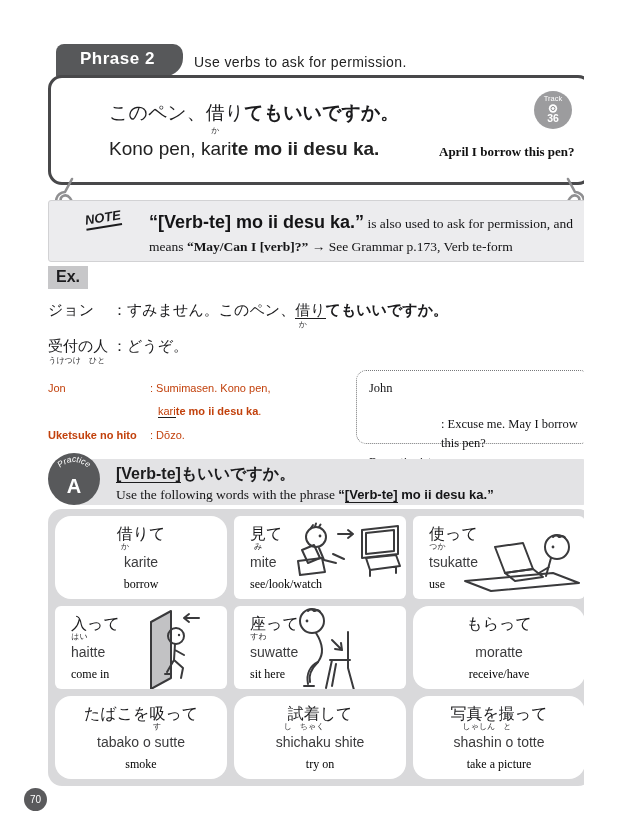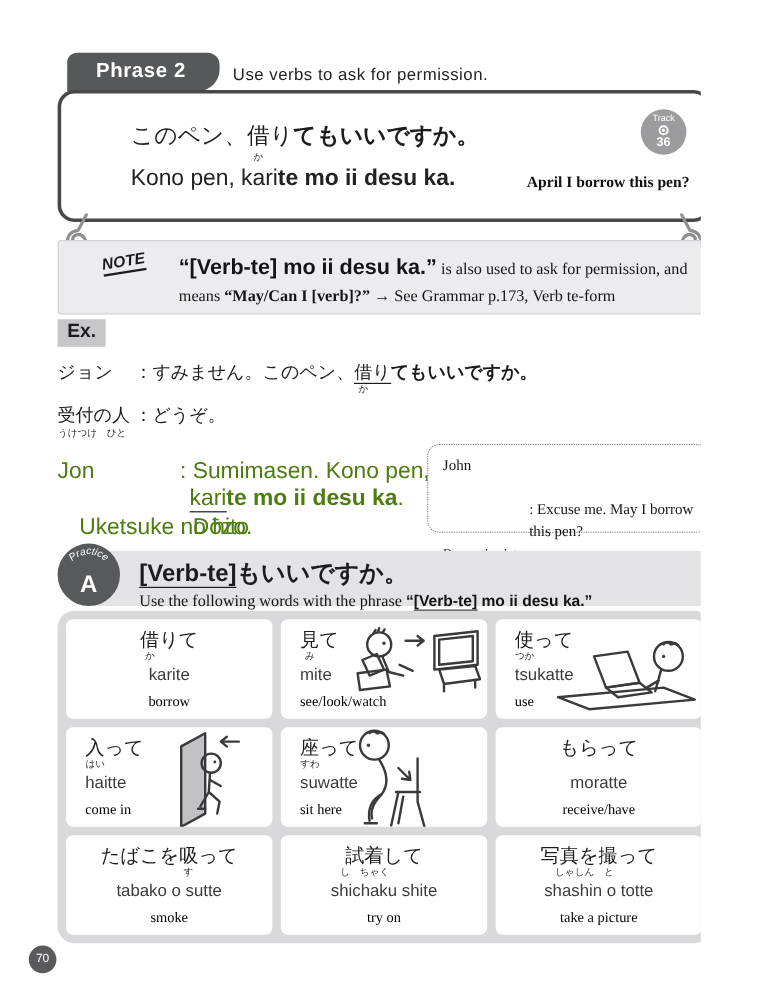--- a/index.html
+++ b/index.html
@@ -50,51 +50,51 @@
   }
   .note-text .lead { font-family:"Liberation Sans", sans-serif; font-weight:bold; font-size:18px; }
   .note-text .emph { font-weight:bold; }
   
   .ex-label { position:absolute; left:48px; top:266px; background:#c7c7c9; font-weight:bold; font-size:16px; padding:2px 8px 3px; }
   .jp-dia { position:absolute; left:48px; font-size:15px; white-space:nowrap; }
   .jp-dia .speaker { display:inline-block; width:64px; }
   .jp-dia1 { top:301px; }
   .jp-dia2 { top:337px; }
   .u { border-bottom:1.2px solid #1c1c1e; }
-  .rom { position:absolute; font-size:19px; color:#4d7c0f; white-space:nowrap; }
+  .rom { position:absolute; font-size:11px; color:#c2410c; white-space:nowrap; }
   .rom-name1 { left:48px; top:382px; }
   .rom-text1 { left:150px; top:382px; }
   .rom-text1b { left:158px; top:405px; }
-  .rom-name2 { left:66px; top:429px; }
+  .rom-name2 { left:48px; top:429px;font-weight:bold; }
   .rom-text2 { left:150px; top:429px; }
   .trans-box {
     position:absolute; left:356px; top:370px; width:234px; height:74px;
     border:1.5px dotted #77787a; border-radius:10px; padding:8px 10px 0 12px;
     font-family:"Liberation Serif", serif; font-size:12.5px; color:#141416;
   }
   .trans-row { display:flex; line-height:1.5; }
   .trans-row .tn { width:72px; flex:none; }
   .trans-row .tt { flex:1;margin-top:36px; }
   
   .practice-bar {
     position:absolute; left:70px; top:459px; width:522px; height:46px;
     background:#e3e3e5; border-radius:10px; padding:5px 10px 0 46px;
   }
-  .practice-jp { font-size:20px; font-weight:bold; }
+  .practice-jp { font-size:16px; font-weight:bold; }
   .practice-en { font-family:"Liberation Serif", serif; font-size:13.5px; margin-top:2px; color:#141416; }
   .practice-en .bseg { font-family:"Liberation Sans", sans-serif; font-weight:bold; font-size:13px; }
   .badge { position:absolute; left:46px; top:451px; width:56px; height:56px; }
   
   .vocab-grid {
     position:absolute; left:48px; top:509px; width:544px; height:277px;
     background:#d9d9db; border-radius:14px; padding:7px;
     display:grid; grid-template-columns:repeat(3,1fr); grid-template-rows:repeat(3,1fr); gap:7px;
   }
   .cell { background:#fff; border-radius:6px; position:relative; overflow:hidden; }
-  .cell.center { text-align:center; padding-top:9px; }
+  .cell.center { text-align:center; padding-top:9px;border-radius:16px; }
   .cell.lefty { text-align:left; padding:9px 0 0 16px; }
   .vk { font-size:16px; position:relative; display:inline-block; line-height:1.15; }
   .fgv { position:absolute; top:100%; margin-top:0; left:50%; transform:translateX(-50%); font-size:8px; color:#2c2c2e; white-space:nowrap; line-height:1; }
   .oL16 { left:calc(50% - 16px); } .oL12 { left:calc(50% - 12px); }
   .oL8 { left:calc(50% - 8px); } .oR16 { left:calc(50% + 16px); }
   .vr { font-size:14px; color:#3b3b3d; margin-top:12px; line-height:1.1; }
   .vg { font-family:"Liberation Serif", serif; font-size:12px; margin-top:7px; color:#000000; line-height:1.1; }
   .cell.lefty .vr, .cell.lefty .vg { display:block; }
   .cell-icon { position:absolute; }
   .icon-tv { right:2px; top:4px; }

